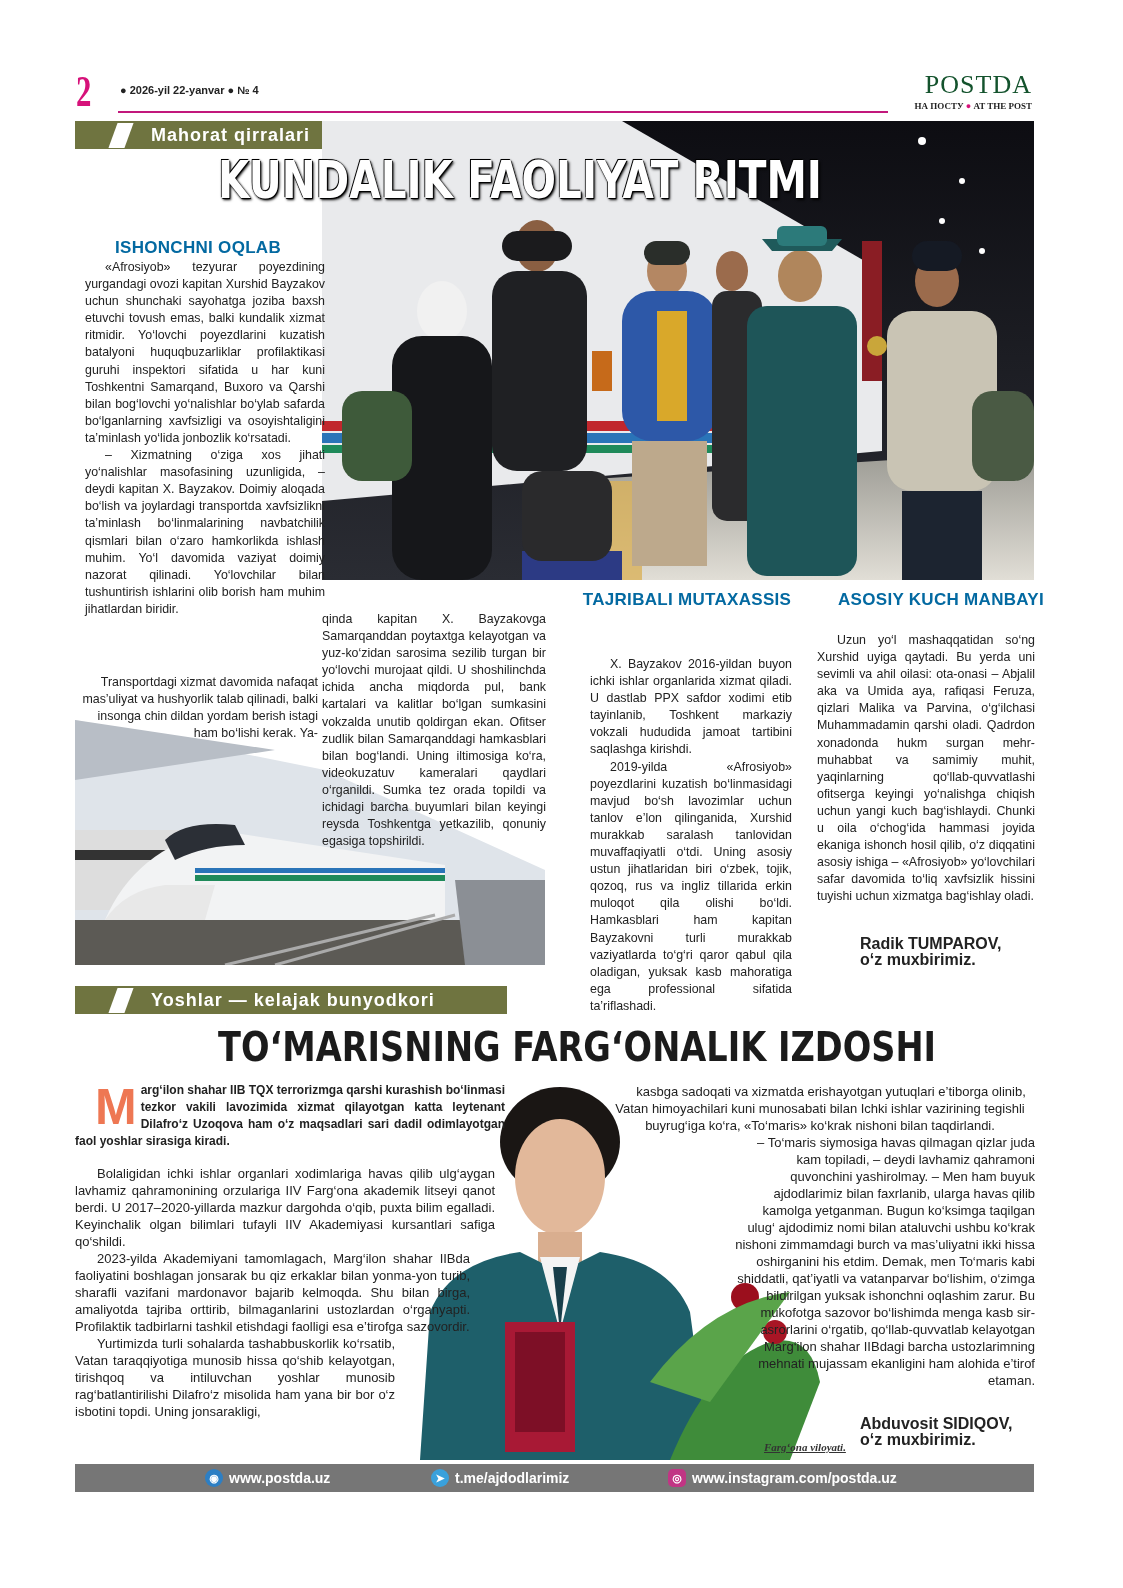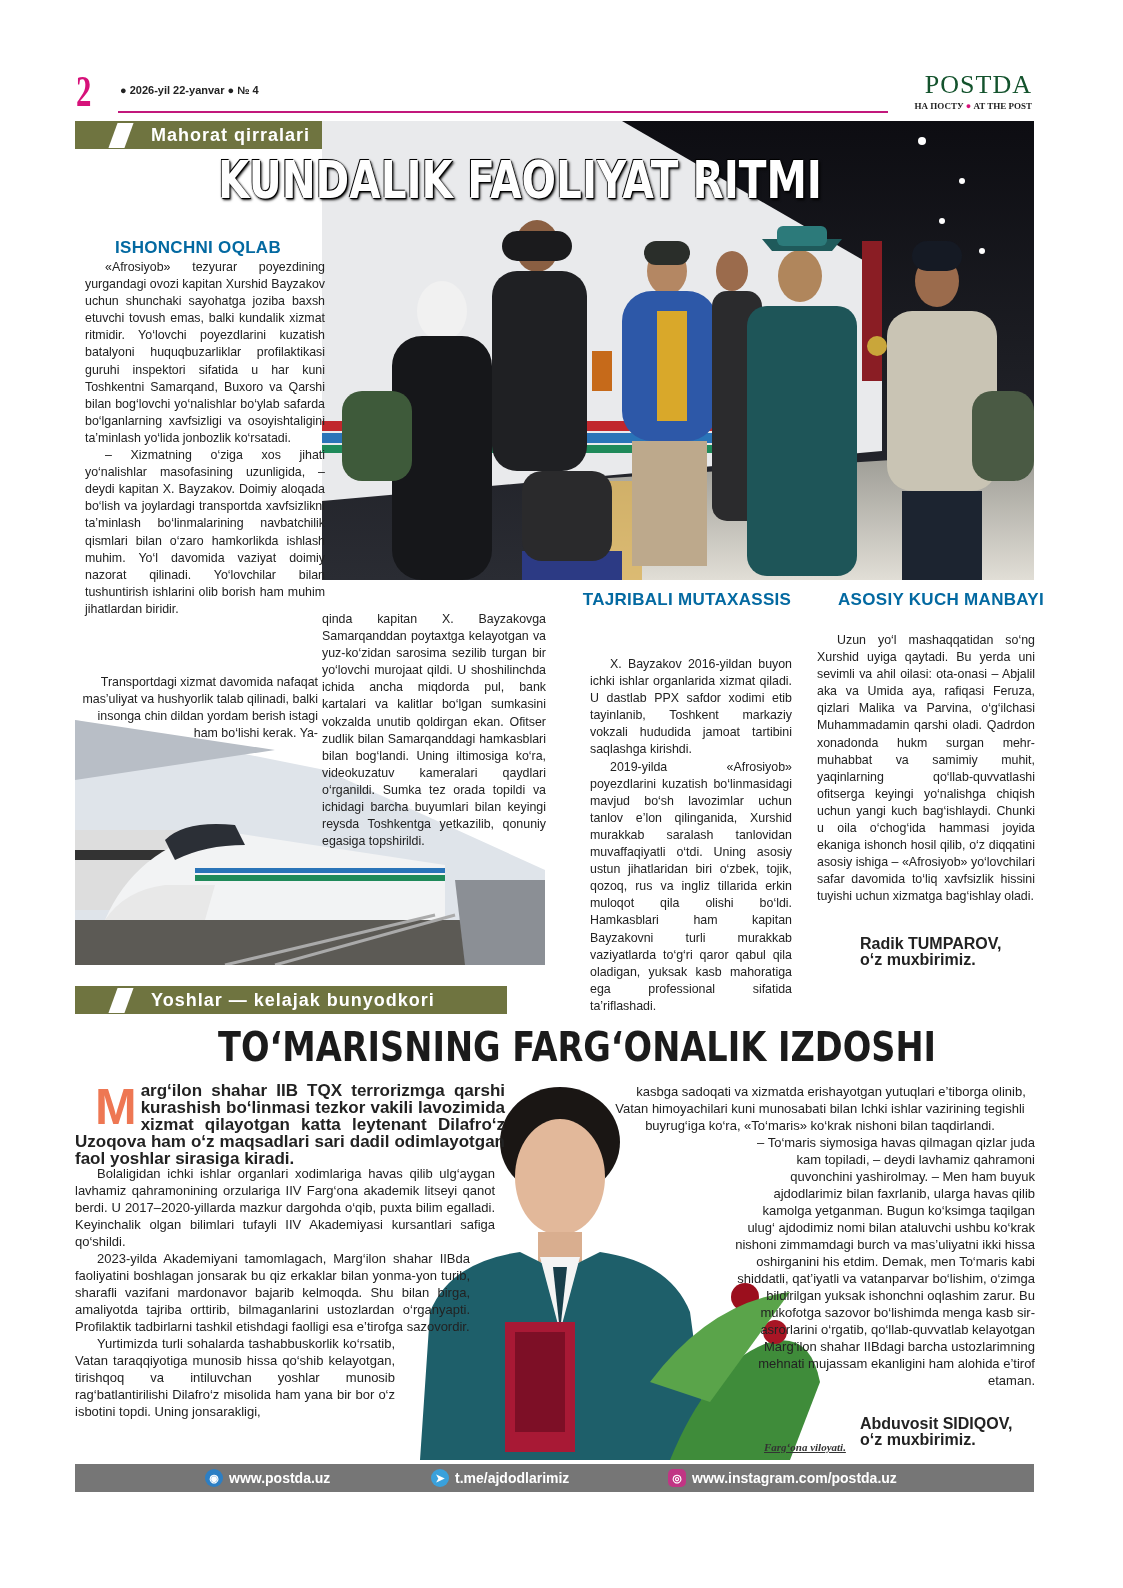--- a/index.html
+++ b/index.html
@@ -16,21 +16,21 @@
   .rubric .slash { width:16px; height:25px; background:#fff; transform:skewX(-20deg); margin-left:18px; margin-right:22px; }
   .rubric span.label { letter-spacing:1px; }
   .photo { overflow:hidden; }
   .headline1 { left:218px; top:148px; width:680px; text-align:center; font-family:"DejaVu Sans", sans-serif; font-weight:bold; font-size:52px; color:#fff; letter-spacing:0; transform:scaleX(0.78); transform-origin:left; text-shadow:0 0 2px #000,1px 1px 0 #000,-1px -1px 0 #000,2px 2px 3px #000; line-height:64px; white-space:nowrap; }
   .subhead { font-weight:bold; font-size:17px; color:#0369a1; text-align:center; line-height:20px; letter-spacing:0.3px; }
   .col { font-size:12.4px; line-height:17.1px; text-align:justify; color:#222; }
   .col p { margin:0; text-indent:20px; }
   .col p.noind { text-indent:0;margin-top:20px; }
   .sig { font-size:16px; font-weight:bold; line-height:16px; }
   .headline2 { left:218px; top:1025px; width:690px; font-family:"DejaVu Sans", sans-serif; font-weight:bold; font-size:40px; color:#1b1b1b; transform:scaleX(0.84); transform-origin:left; white-space:nowrap; line-height:44px; }
-  .lead { font-weight:bold; font-size:17px; line-height:17px; color:#222; }
+  .lead { font-weight:bold; font-size:12px; line-height:17px; color:#222; }
   .dropcap { float:left; font-size:50px; line-height:46px; font-weight:bold; color:#ee7753; margin:2px 4px 0 20px; }
   .col2 { font-size:13px; line-height:17px; text-align:justify; color:#222; }
   .col2 p { margin:0; text-indent:22px; }
   .footer { left:75px; top:1464px; width:959px; height:28px; background:#767676; }
   .footer-item { position:absolute; top:5px; display:flex; align-items:center; color:#fff; font-weight:bold; font-size:14px; }
   .ficon { width:18px; height:18px; border-radius:50%; margin-right:6px; display:inline-flex; align-items:center; justify-content:center; font-size:11px; color:#fff; }
   .caption { font-family:"Liberation Serif", serif; font-style:italic; font-size:11px; text-decoration:underline; color:#333; }
 </style>
 </head>
 <body>

